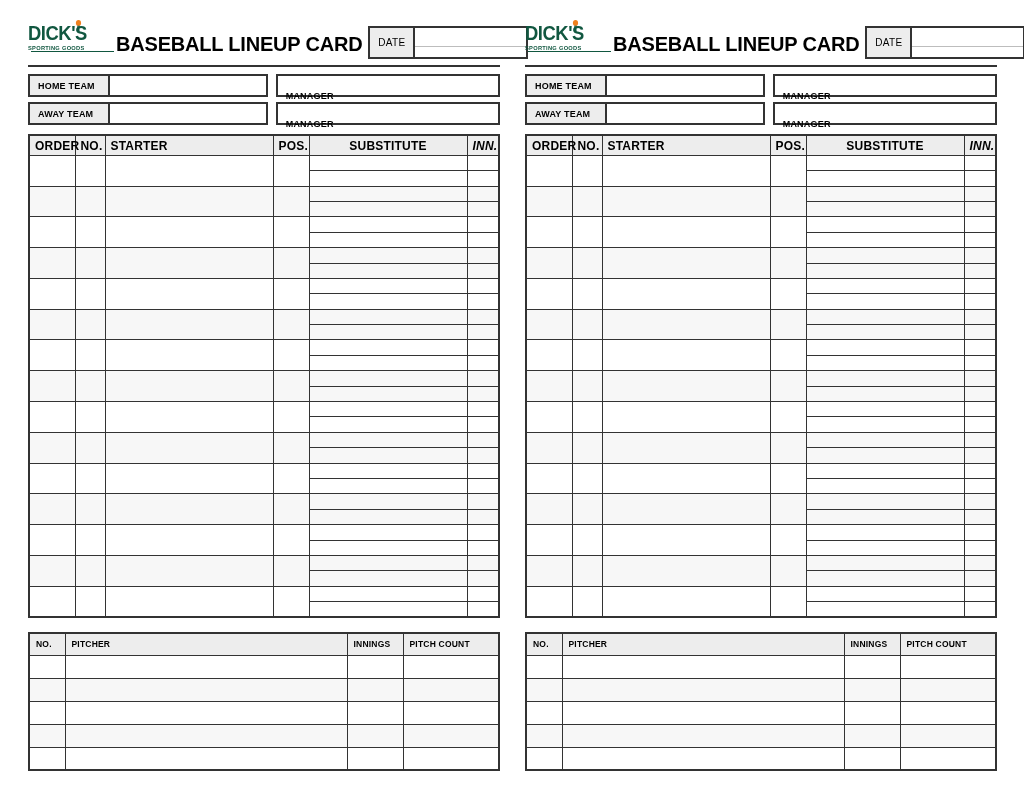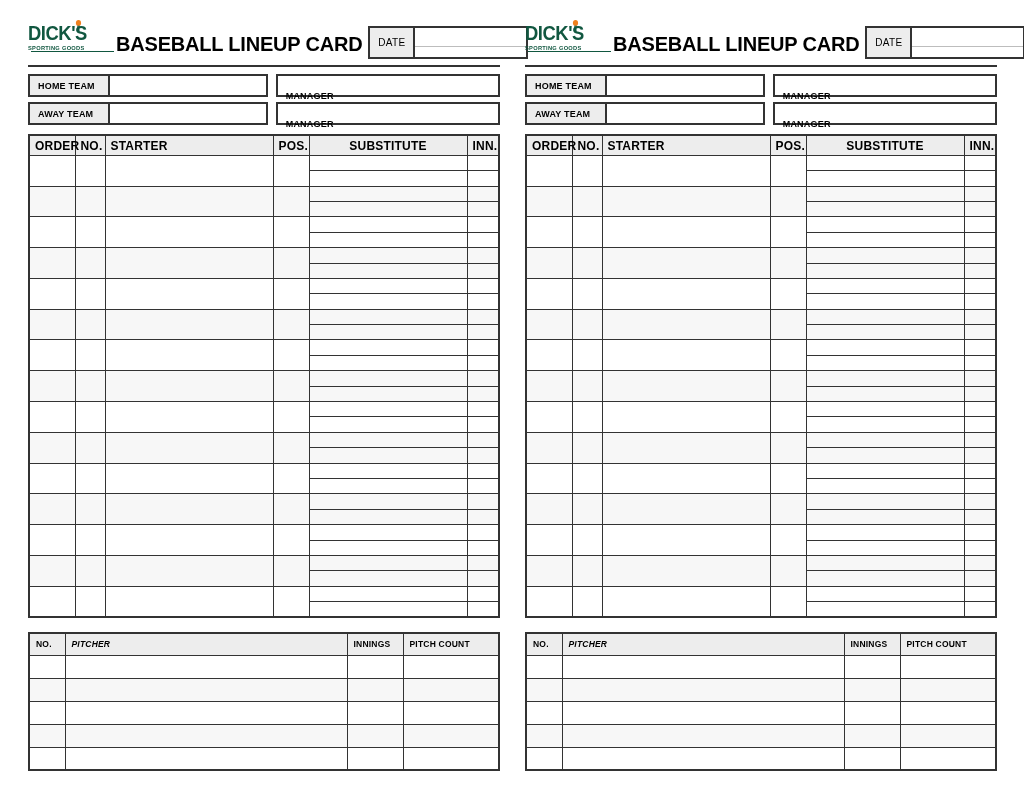--- a/index.html
+++ b/index.html
@@ -190,21 +190,21 @@
     text-align: left;
     padding: 0 5px;
     color: #000;
     white-space: nowrap;
   }
   .lineup th.c-order { width: 46px; text-align: center; }
   .lineup th.c-no    { width: 30px; text-align: center; }
   .lineup th.c-start  { width: auto; }
   .lineup th.c-pos   { width: 36px; }
   .lineup th.c-sub   { width: 158px; text-align: center; }
-  .lineup th.c-inn   { width: 32px; }
+  .lineup th.c-inn   { width: 32px; font-style: italic; }
 
   .lineup tbody td { background: #ffffff; height: 15.4px; }
   .lineup tbody tr.alt td { background: #f7f7f7; }
   .lineup td.sub-cell { height: 15.4px; }
 
   
   .pitchers {
     margin-top: 14px;
     border: 2px solid #333;
     border-collapse: collapse;
@@ -220,21 +220,21 @@
     height: 22px;
     font-size: 8.5px;
     font-weight: bold;
     letter-spacing: 0.2px;
     text-align: left;
     padding: 0 6px;
     color: #000;
     white-space: nowrap;
   }
   .pitchers th.p-no      { width: 36px; }
-  .pitchers th.p-name    { width: auto; font-style: italic; }
+  .pitchers th.p-name    { width: auto; }
   .pitchers th.p-innings { width: 56px; }
   .pitchers th.p-count   { width: 96px; }
   .pitchers tbody td { height: 23px; background: #ffffff; }
   .pitchers tbody tr.alt td { background: #f7f7f7; }
 </style>
 </head>
 <body>
 
 <div class="page">
 

